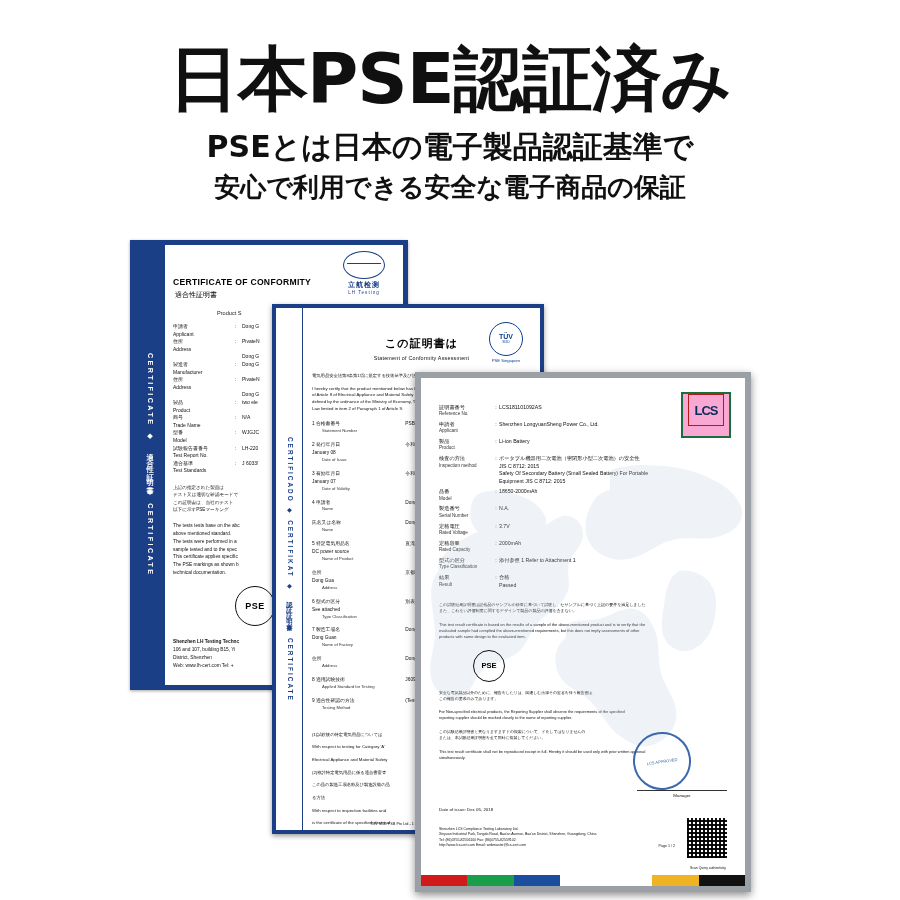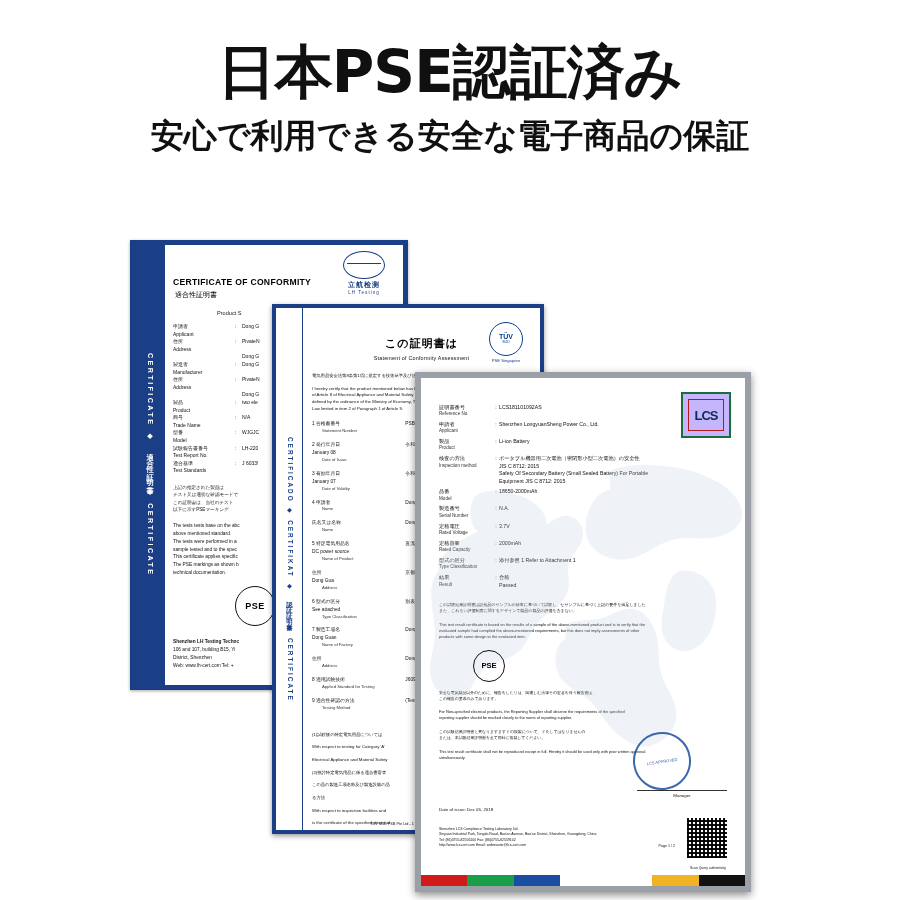--- a/index.html
+++ b/index.html
@@ -19,39 +19,39 @@
   #headline-block {
     position: absolute;
     top: 0;
     left: 0;
     width: 900px;
     text-align: center;
   }
   #main-headline {
     font-family: "DejaVu Sans", "Liberation Sans", sans-serif;
     font-weight: 700;
-    font-size: 58px;
+    font-size: 70px;
     letter-spacing: -1px;
     color: #101010;
     margin: 0;
     padding-top: 42px;
     line-height: 1.06;
     white-space: nowrap;
   }
   #sub-headline {
     font-family: "DejaVu Sans", "Liberation Sans", sans-serif;
     font-weight: 700;
     font-size: 30px;
     color: #101010;
     line-height: 1.42;
     margin: 10px 0 0 0;
     letter-spacing: 0px;
   }
   #sub-headline .line1 { display:block; }
-  #sub-headline .line2 { display:block; font-size: 33px; }
+  #sub-headline .line2 { display:block; font-size: 26px; }
 
   
   #docs-stage {
     position: absolute;
     top: 232px;
     left: 0;
     width: 900px;
     height: 668px;
   }
 
@@ -300,22 +300,22 @@
     inset: 0;
     opacity: .22;
     pointer-events: none;
   }
   .lcs-logo {
     position: absolute;
     right: 14px;
     top: 14px;
     width: 46px; height: 42px;
     border: 2px solid #1a6e3c;
-    display: flex; align-items:center; justify-content:center;
-    background: #c4b5fd;
+    display: flex; justify-content:center;
+    background: #f9a8d4;
   }
   .lcs-logo .inner-sq {
     width: 34px; height: 30px;
     border: 1.5px solid #b11a1a;
     display:flex; align-items:center; justify-content:center;
     font-size: 13px; font-weight: 700; color: #0b2c57;
     letter-spacing: -1px;
   }
   .trc-title {
     font-size: 15px;
@@ -426,20 +426,21 @@
   }
   .color-bar .seg { flex: 1 1 auto; }
   .color-bar .white { background: #ffffff; flex: 2 1 auto;}
 </style>
 </head>
 <body>
 
 <div id="headline-block">
   <h1 id="main-headline">日本PSE認証済み</h1>
   <div id="sub-headline">
+    <span class="line1">PSEとは日本の電子製品認証基準で</span>
     <span class="line2">安心で利用できる安全な電子商品の保証</span>
   </div>
 </div>
 
 <div id="docs-stage">
 
   <div class="doc" id="doc-conformity">
     <div class="side-strip">
       <span>CERTIFICATE ◆ 適 合 性 証 明 書 ◆ CERTIFICATE</span>
     </div>

